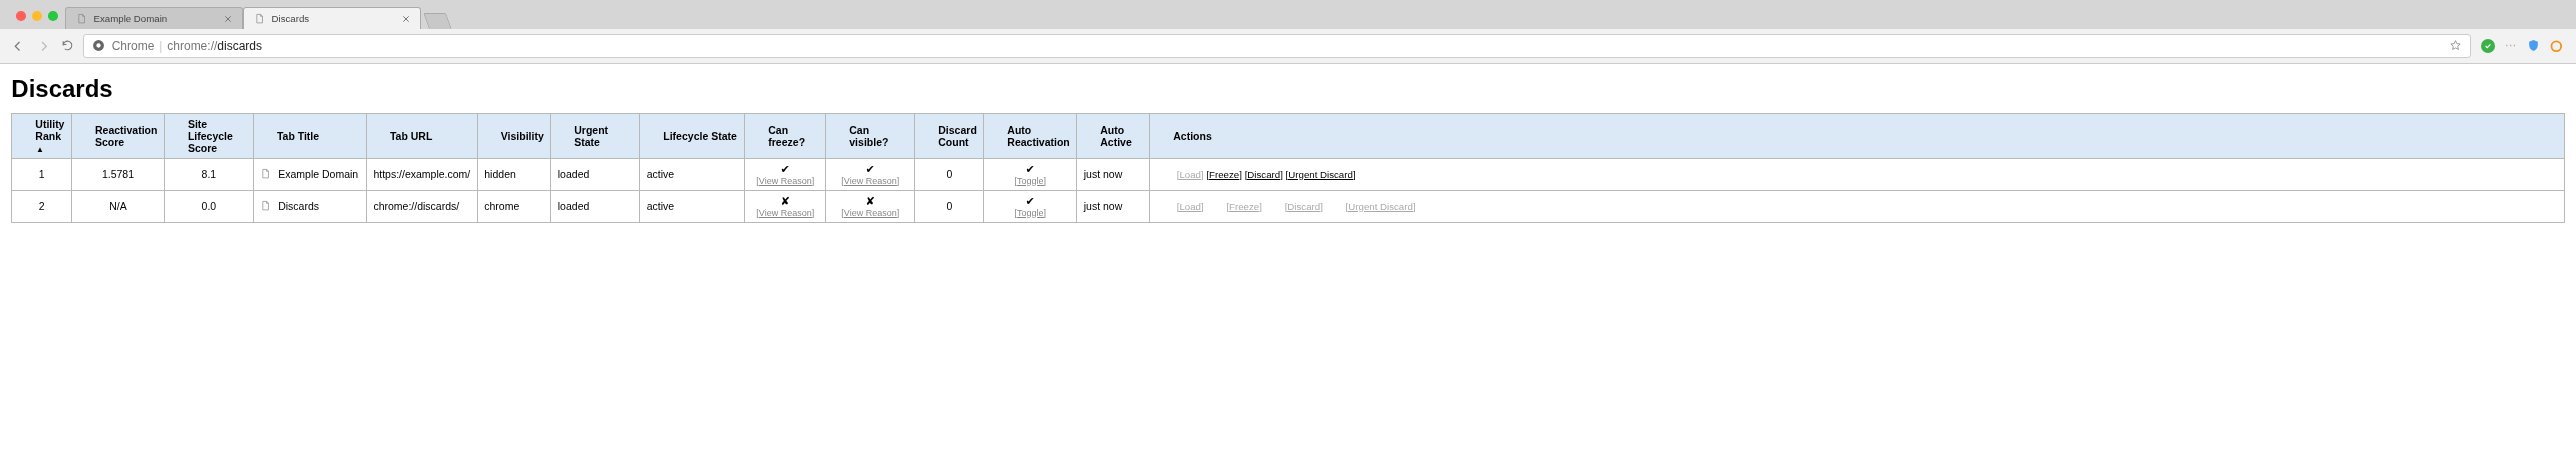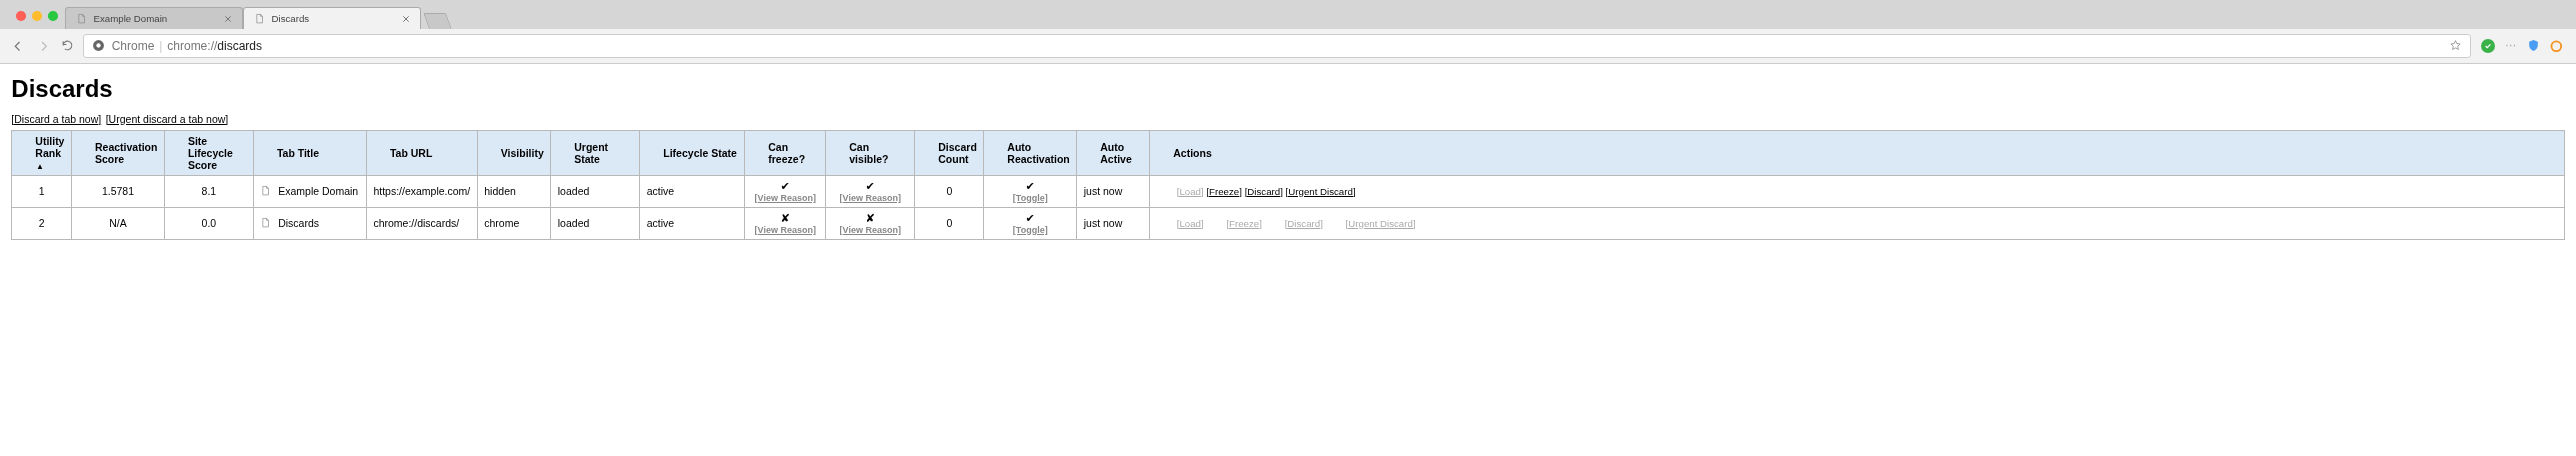--- a/index.html
+++ b/index.html
@@ -35,21 +35,21 @@
 .action-links a { color: #000; text-decoration: underline; cursor: pointer; margin-right: 1.6px; }
 table { border-collapse: collapse; width: 100%; font-size: 10.5px; }
 th, td { border: 0.8px solid #b8b8b8; padding: 4px 6.5px; text-align: left; vertical-align: middle; }
 thead th { background: #dbe8f6; font-weight: 700; color: #000; padding-left: 23px; }
 .th-sort { display: inline-block; }
 .sort-arrow { font-size: 8px; margin-left: 0.8px; }
 .center { text-align: center; }
 .page-favicon { display: inline-flex; align-items: center; gap: 6.5px; }
 .page-favicon svg { width: 11.3px; height: 11.3px; }
 .check { font-size: 11.3px; }
-.sub-link { font-size: 9px; color: #888; text-decoration: underline; cursor: pointer; font-weight: bold; }
+.sub-link { font-size: 9px; color: #888; text-decoration: underline; cursor: pointer; }
 .row-actions { white-space: nowrap; font-size: 9.7px; }
 .row-actions .act { text-decoration: underline; cursor: pointer; }
 .row-actions .disabled { color: #aaa; padding-left: 20px; }
 .row-actions .enabled { color: #000; }
 </style>
 </head>
 <body>
 
 <div class="chrome-top">
   <div class="window-controls">
@@ -127,24 +127,20 @@
           <svg width="14.6" height="14.6" viewBox="0 0 24 24">
             <circle cx="12" cy="12" r="8" fill="none" stroke="#f5921e" stroke-width="3"></circle>
           </svg>
         </div>
     </div>
   </div>
 </div>
 
 <div class="content">
   <h1>Discards</h1>
-  <div class="action-links">
-    <a>[Discard a tab now]</a>
-    <a>[Urgent discard a tab now]</a>
-  </div>
   <table>
     <colgroup>
       <col style="width:53px">
         <col style="width:89px">
         <col style="width:89px">
         <col style="width:113px">
       <col style="width:105px">
         <col style="width:65px">
         <col style="width:89px">
         <col style="width:105px">

